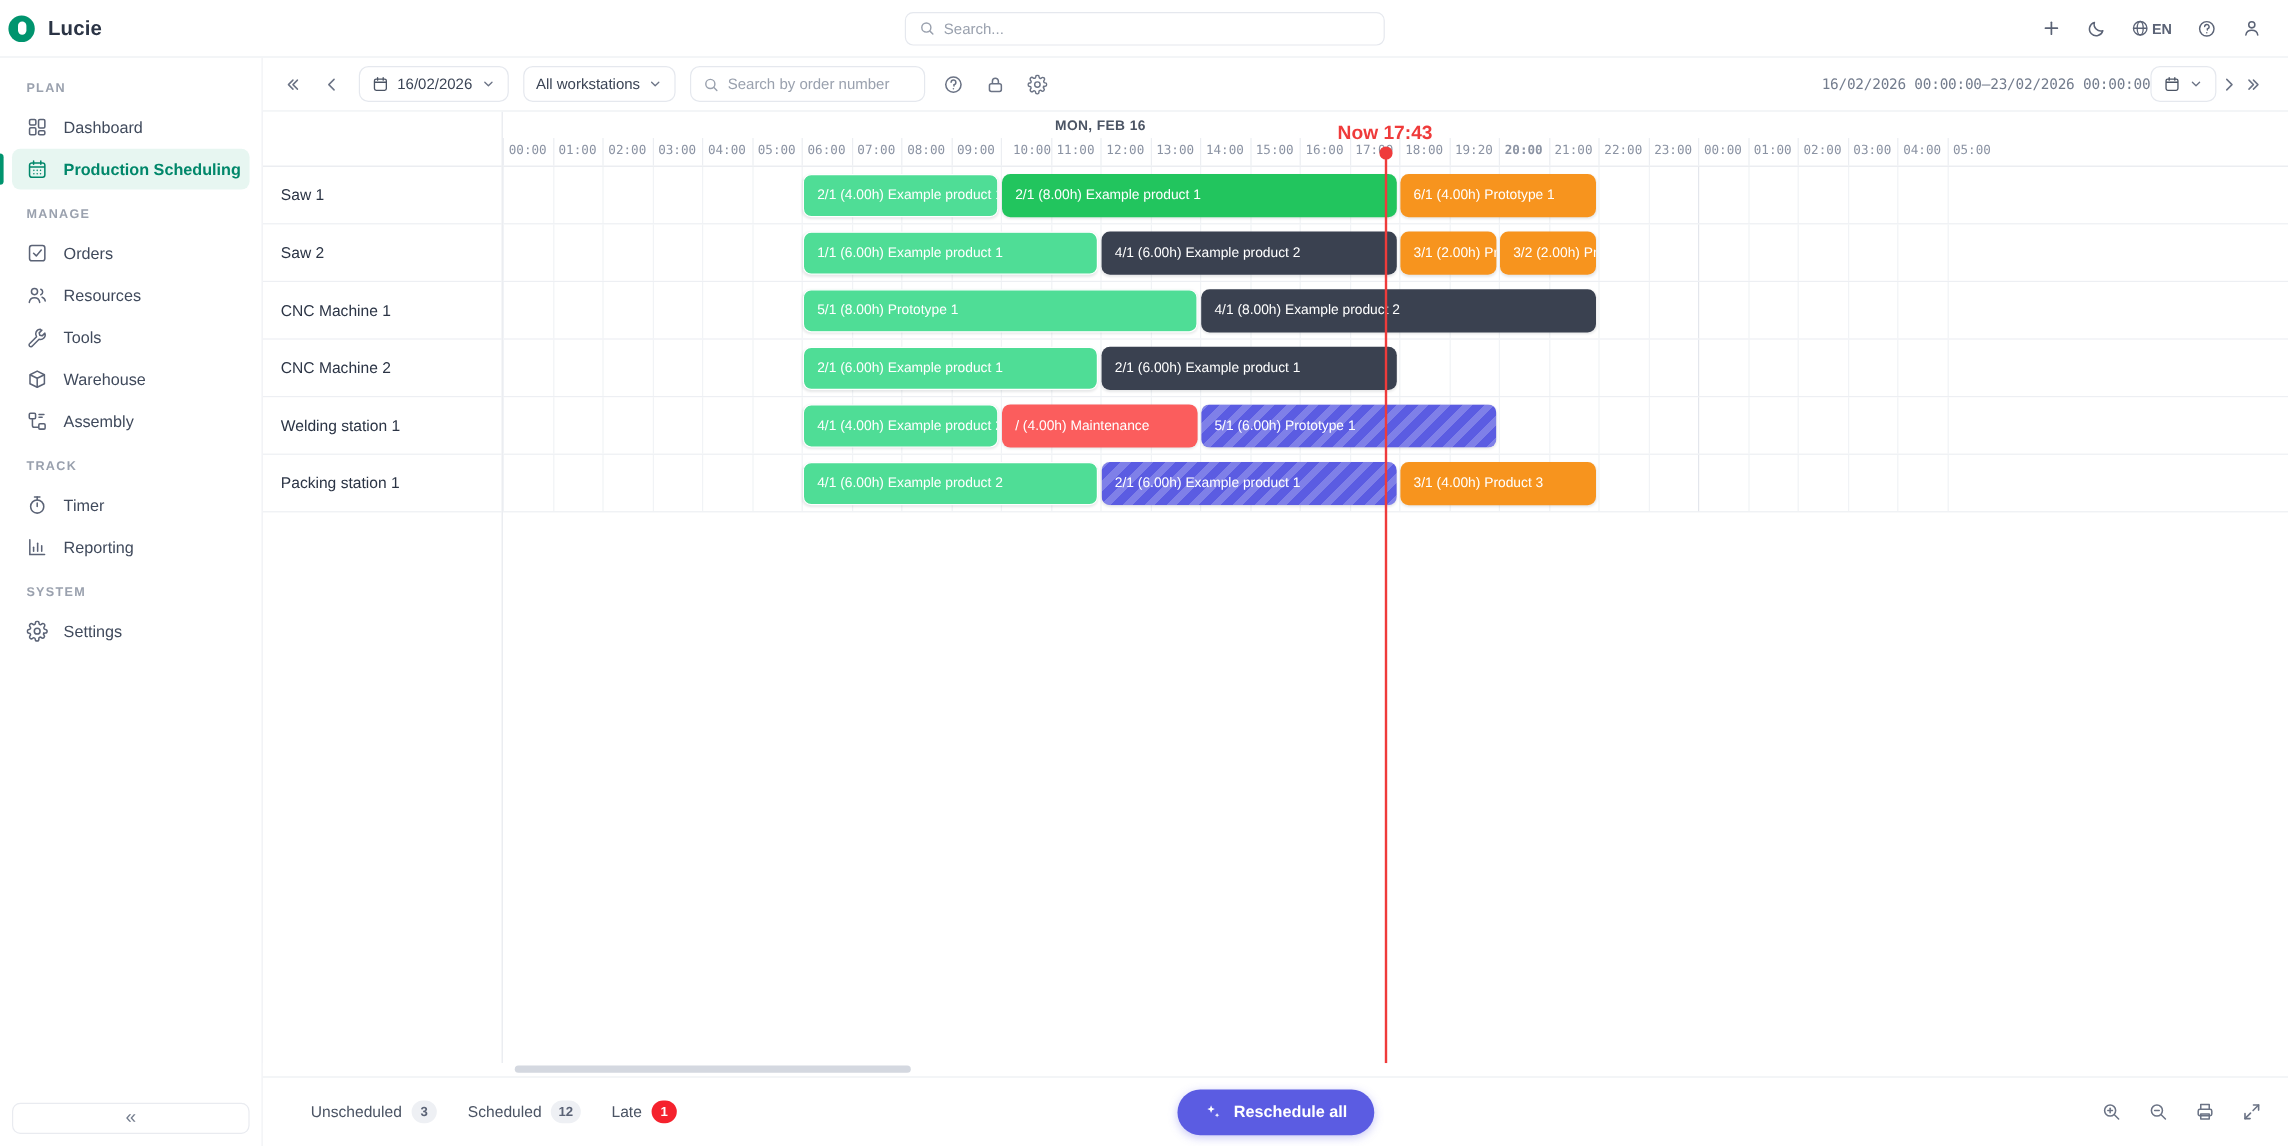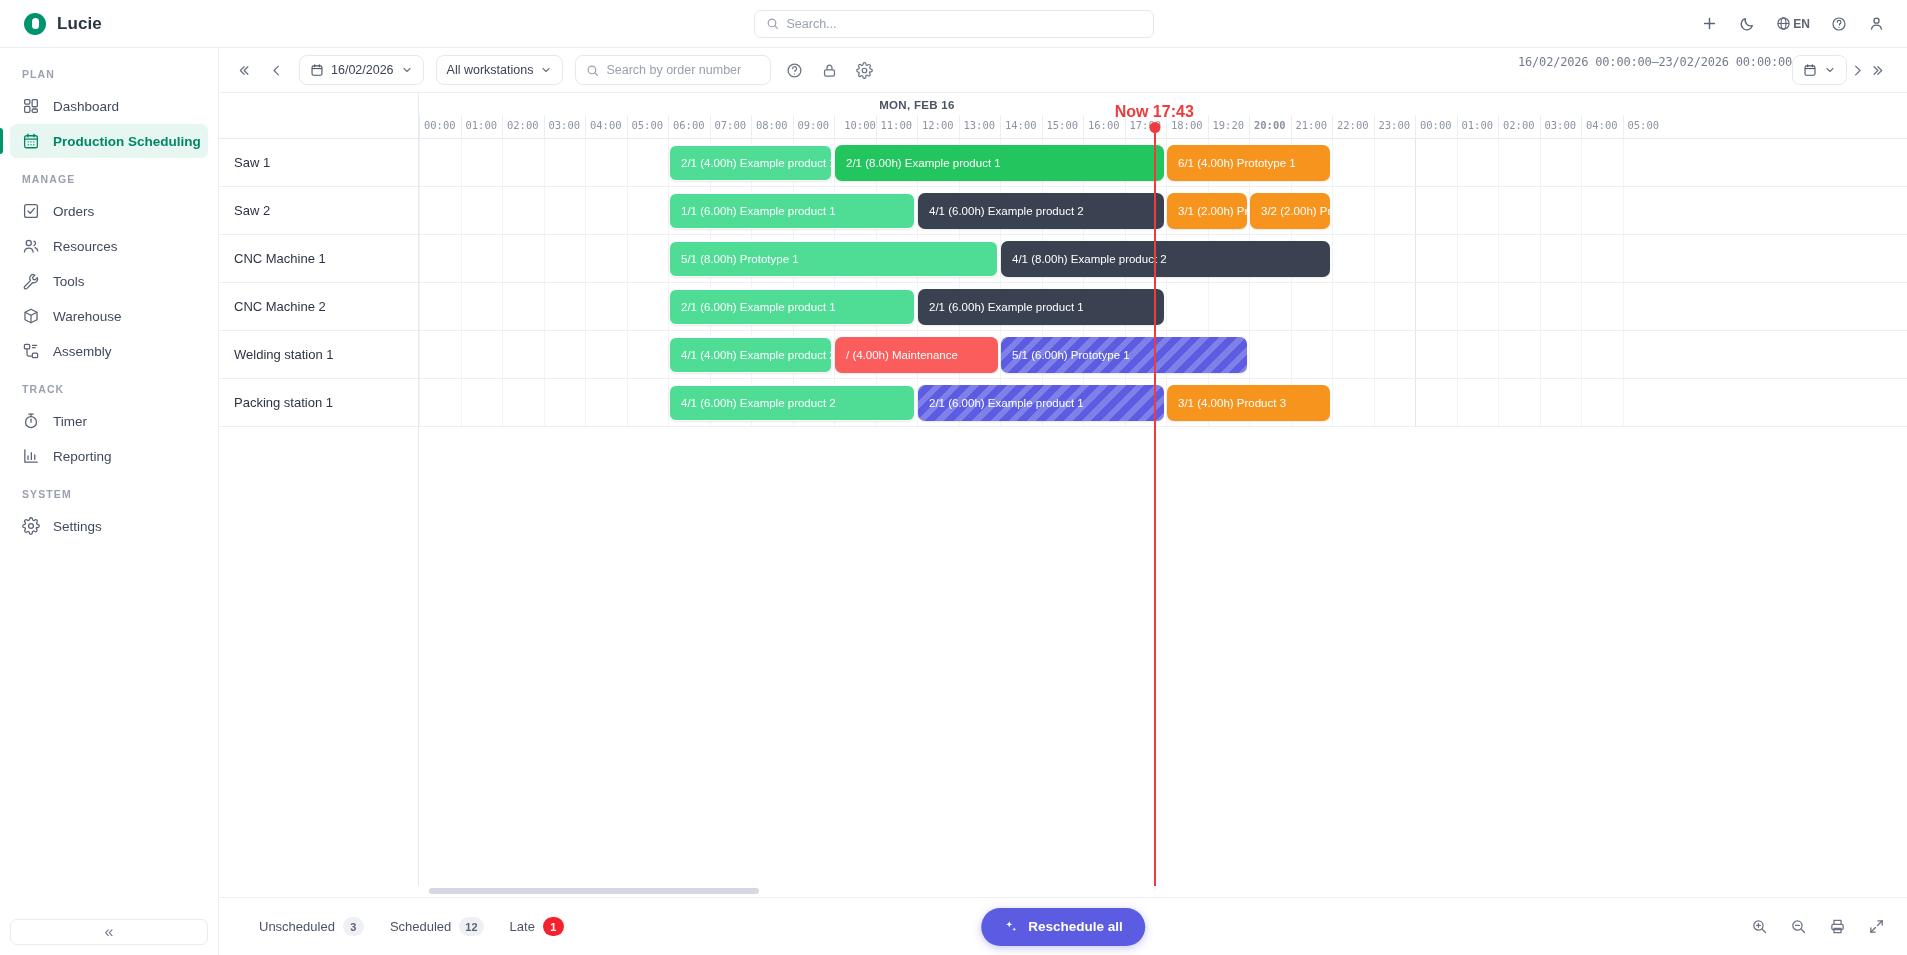--- a/index.html
+++ b/index.html
@@ -12,21 +12,21 @@
   }
   .app { display: flex; flex-direction: column; width: 1907px; height: 955px; }
 
   
   .topbar {
     height: 48px; flex: 0 0 48px;
     display: flex; align-items: center;
     border-bottom: 1px solid #eceef2;
     background: #fff; position: relative;
   }
-  .brand { display: flex; align-items: center; gap: 11px; width: 219px; padding-left: 24px; }
+  .brand { display: flex; align-items: center; gap: 11px; width: 219px; padding-left: 7px; }
   .brand-logo {
     width: 22px; height: 22px; border-radius: 50%;
     background: #00946e; display: flex; align-items: center; justify-content: center;
   }
   .brand-logo i { width: 7px; height: 11px; border-radius: 4px; background: #fff; display:block; }
   .brand-name { font-size: 17px; font-weight: 700; color: #2b3445; letter-spacing: .1px; }
 
   .global-search {
     position: absolute; left: 50%; transform: translateX(-50%);
     width: 400px; height: 28px; border: 1px solid #e5e8ee; border-radius: 7px;
@@ -78,21 +78,21 @@
   }
   .tb-icon { color: #6b7385; cursor: pointer; display: flex; align-items: center; padding: 3px; }
   .chip {
     height: 30px; border: 1px solid #e5e8ee; border-radius: 8px; background: #fff;
     display: flex; align-items: center; gap: 7px; padding: 0 10px;
     font-size: 12.5px; color: #3b4455; cursor: pointer; white-space: nowrap;
   }
   .chip.search { width: 196px; border-radius: 8px; }
   .chip.search .ph { color: #9aa1ae; }
   .range-text { font-family: "DejaVu Sans Mono", monospace; font-size: 12px; color: #737c8d; letter-spacing: -.2px; }
-  .tb-right { margin-left: auto; display: flex; }
+  .tb-right { margin-left: auto; display: flex; align-items: center; }
 
   
   .gantt { flex: 1; display: flex; flex-direction: column; min-height: 0; position: relative; }
   .gantt-scroll { flex: 1; display: flex; min-height: 0; overflow: hidden; position: relative; }
 
   .res-col { width: 200px; flex: 0 0 200px; border-right: 1px solid #e7e9ee; background: #fff; }
   .res-head { height: 46px; border-bottom: 1px solid #e7e9ee; }
   .res-cell {
     height: 48px; display: flex; align-items: center; padding-left: 15px;
     font-size: 13px; color: #2b3445; border-bottom: 1px solid #edeff3;

